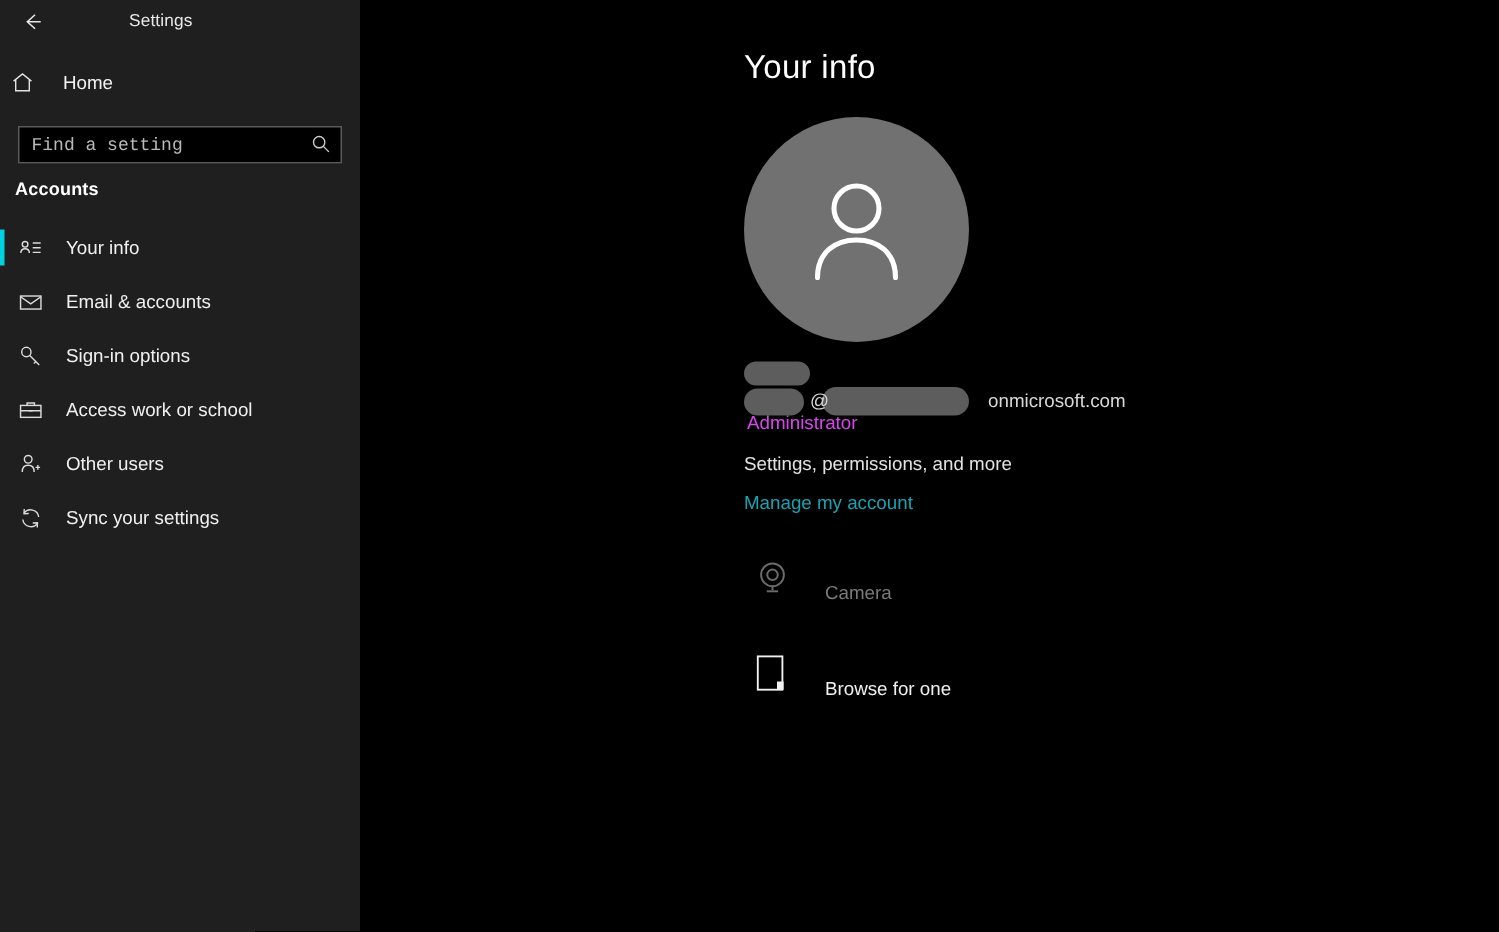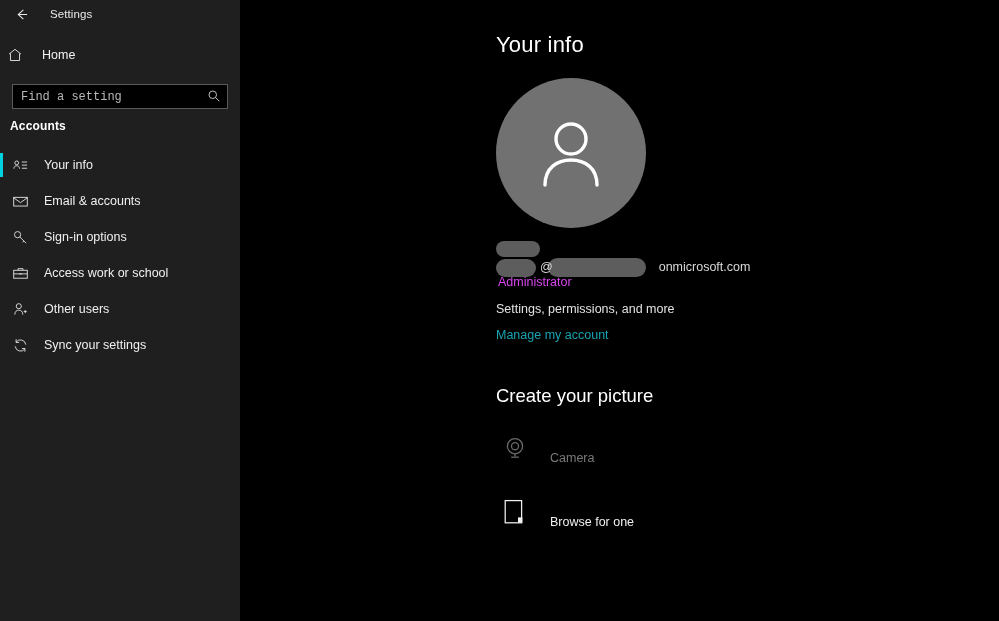--- a/index.html
+++ b/index.html
@@ -33,20 +33,21 @@
     flex: 0 0 240px;
     position: relative;
   }
 
   .titlebar {
     height: 28px;
     display: flex;
     align-items: center;
     padding-left: 8px;
     user-select: none;
+    gap: 36px;
   }
 
   .back-btn {
     width: 26px;
     height: 22px;
     display: flex;
     align-items: center;
     justify-content: center;
     color: #e8e8e8;
     cursor: pointer;
@@ -411,21 +412,20 @@
       <div class="email-tail">
         <span class="at">@</span><span class="dom">onmicrosoft.com</span>
       </div>
       <div class="role-label">Administrator</div>
     </div>
 
     <div class="sub-text">Settings, permissions, and more</div>
 
     <a class="link">Manage my account</a>
 
-    <div class="section-title-2">Create your picture</div>
 
     <div class="picture-option disabled">
       <span class="po-icon">
         <svg width="26" height="26" viewBox="0 0 26 26" fill="none" stroke="currentColor" stroke-width="1.3">
           <circle cx="13" cy="11.2" r="7.6"></circle>
           <circle cx="13" cy="11.2" r="3.5"></circle>
           <path d="M13 18.9 V21.5"></path>
           <path d="M9.2 22.2 H16.8"></path>
         </svg>
       </span>

